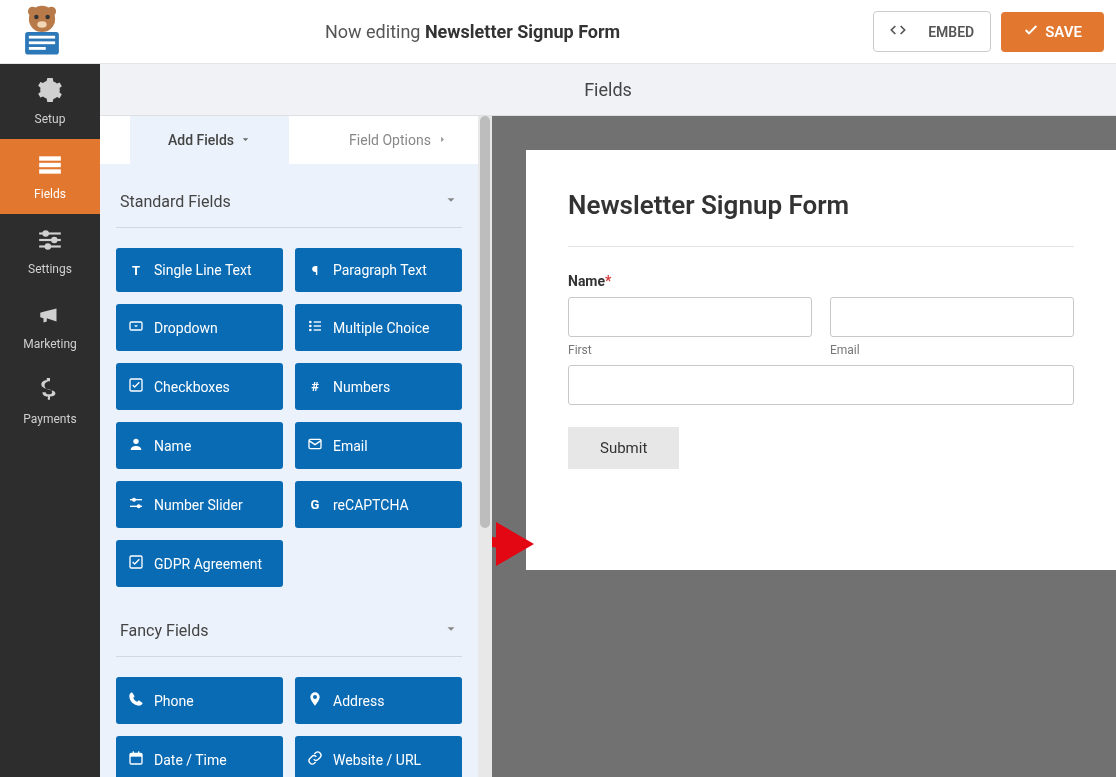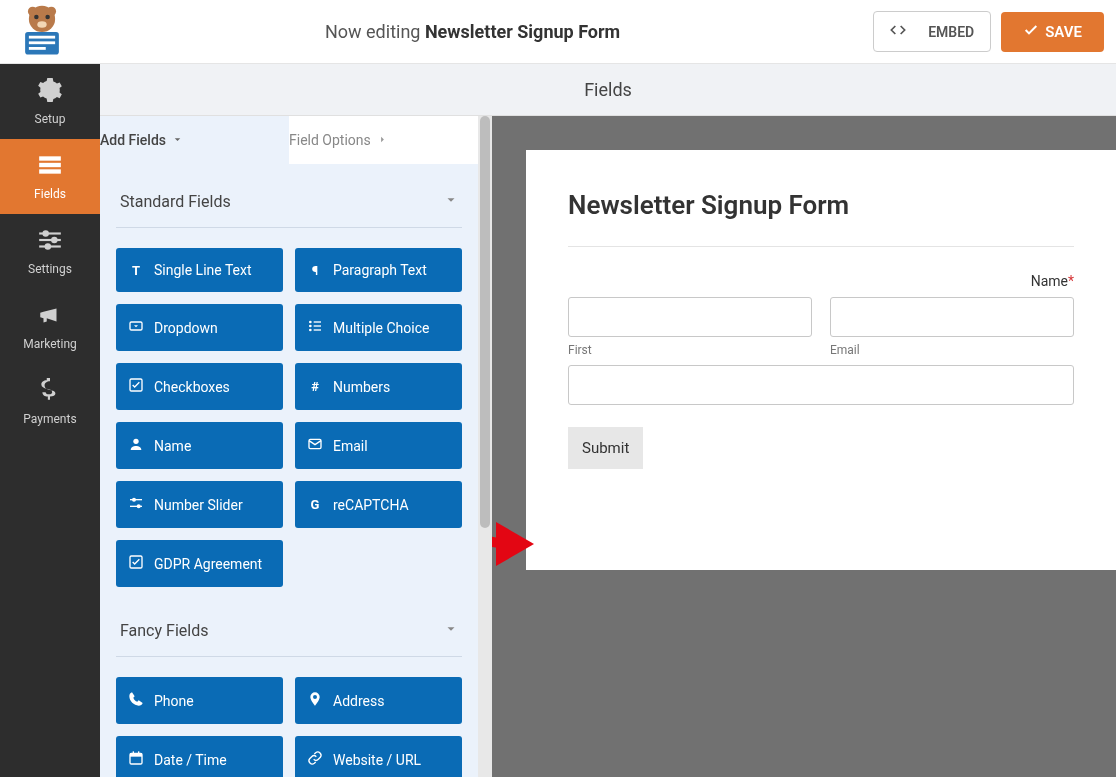--- a/index.html
+++ b/index.html
@@ -24,44 +24,44 @@
 .section-header { height: 52px; background: #f0f2f5; border-bottom: 1px solid #e0e0e0; display: flex; align-items: center; justify-content: center; font-size: 18px; color: #444; }
 
 .content-row { flex: 1; display: flex; overflow: hidden; }
 
 .left-panel { width: 392px; display: flex; background: #ebf2fb; position: relative; }
 .scroll-area { flex: 1; overflow-y: auto; }
 .scrollbar-fake { width: 14px; background: #e8e8e8; position: relative; }
 .scrollbar-thumb { position: absolute; top: 0; left: 2px; width: 10px; height: 62%; background: #bdbdbd; border-radius: 5px; }
 
 .panel-tabs { display: flex; height: 48px; background: #fff; }
-.panel-tab { flex: 1; display: flex; align-items: center; justify-content: flex-start; gap: 6px; font-size: 14px; color: #888; cursor: pointer; }
+.panel-tab { flex: 1; display: flex; align-items: center; justify-content: center; gap: 6px; font-size: 14px; color: #888; cursor: pointer; margin-left: 30px; }
 .panel-tab.active { background: #ebf2fb; color: #444; font-weight: 500; }
 
 .field-section { padding: 14px 16px 6px; }
 .section-title-row { display: flex; align-items: center; justify-content: space-between; padding: 14px 4px 16px; border-bottom: 1px solid #cfd9e6; cursor: pointer; }
 .section-title-row .label { font-size: 16px; color: #444; }
 .section-title-row svg { width: 14px; height: 14px; fill: #888; }
 
 .field-grid { display: grid; grid-template-columns: 1fr 1fr; gap: 12px; padding-top: 20px; }
 .field-btn { background: #0a6bb5; color: #fff; border: none; border-radius: 3px; padding: 14px 12px; font-size: 14px; display: flex; align-items: center; gap: 10px; cursor: pointer; text-align: left; }
 .field-btn svg { width: 16px; height: 16px; fill: #fff; flex-shrink: 0; }
 .field-btn .fake-icon { width: 16px; height: 16px; flex-shrink: 0; display:inline-flex; align-items:center; justify-content:center; font-size:13px; font-weight:bold; }
 
 .preview-area { flex: 1; background: #717171; padding: 34px 0 0 34px; overflow: hidden; position: relative; }
 .form-card { background: #fff; padding: 40px 42px 48px; min-height: 420px; }
 .form-card h2 { font-size: 26px; font-weight: 600; color: #333; margin-bottom: 26px; }
 .form-card hr { border: none; border-top: 1px solid #e4e4e4; margin-bottom: 26px; }
-.form-label { font-size: 14px; font-weight: 400; color: #333; display: block; margin-bottom: 8px; text-align: right; }
+.form-label { font-size: 14px; font-weight: 700; color: #333; display: block; margin-bottom: 8px; }
 .req { color: #d63638; }
 .field-row { display: flex; gap: 18px; margin-bottom: 8px; }
 .field-col { flex: 1; }
 .field-col input { width: 100%; height: 40px; border: 1px solid #c8c8c8; border-radius: 3px; padding: 0 10px; font-size: 14px; }
 .sub-label { font-size: 12px; color: #777; margin-top: 6px; display: block; }
-.submit-btn { background: #e7e7e7; border: none; padding: 12px 14px; font-size: 15px; color: #333; cursor: pointer; margin-top: 14px; }
+.submit-btn { background: #e7e7e7; border: none; padding: 12px 32px; font-size: 15px; color: #333; cursor: pointer; margin-top: 14px; }
 
 .arrow-overlay { position: absolute; left: -58px; top: 358px; width: 120px; height: 110px; pointer-events: none; z-index: 10; }
 </style>
 </head>
 <body>
 
 <div class="topbar">
   <div class="logo">
     <svg viewBox="0 0 64 64">
         <circle cx="32" cy="18" r="14" fill="#b97a4a"></circle>

